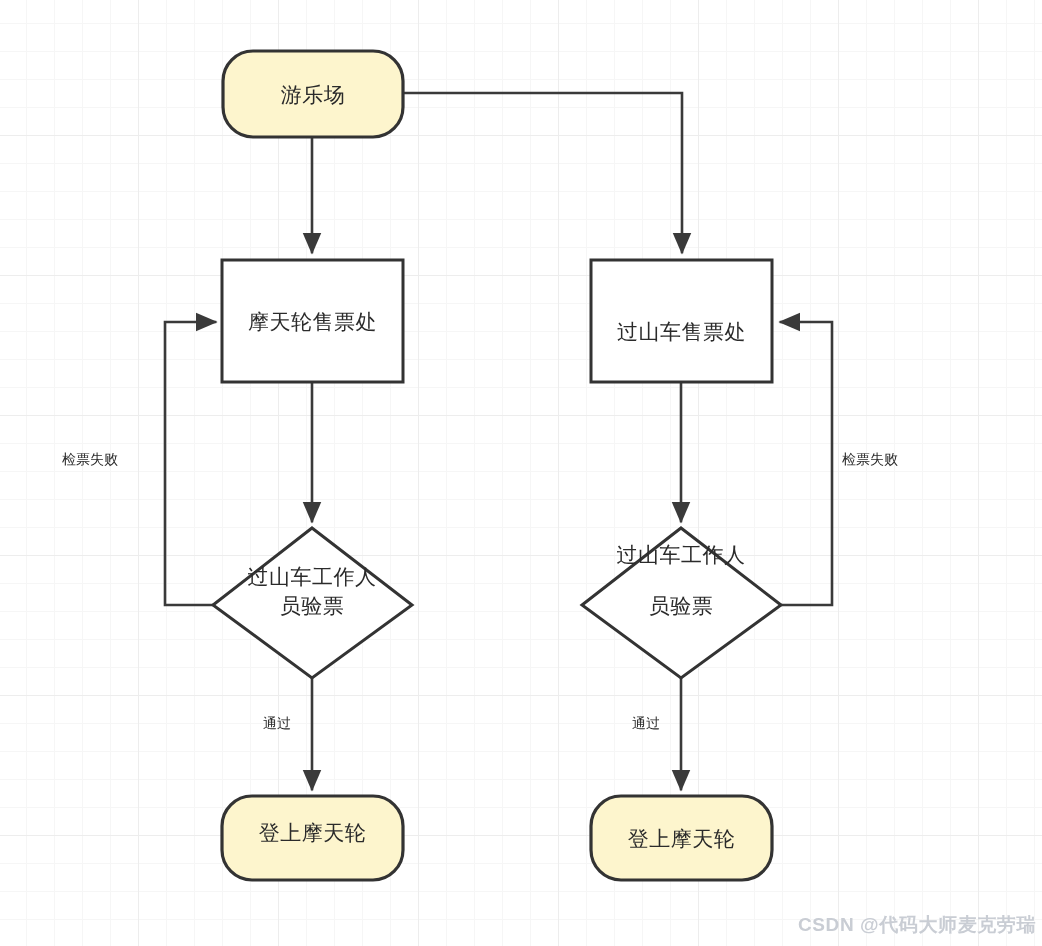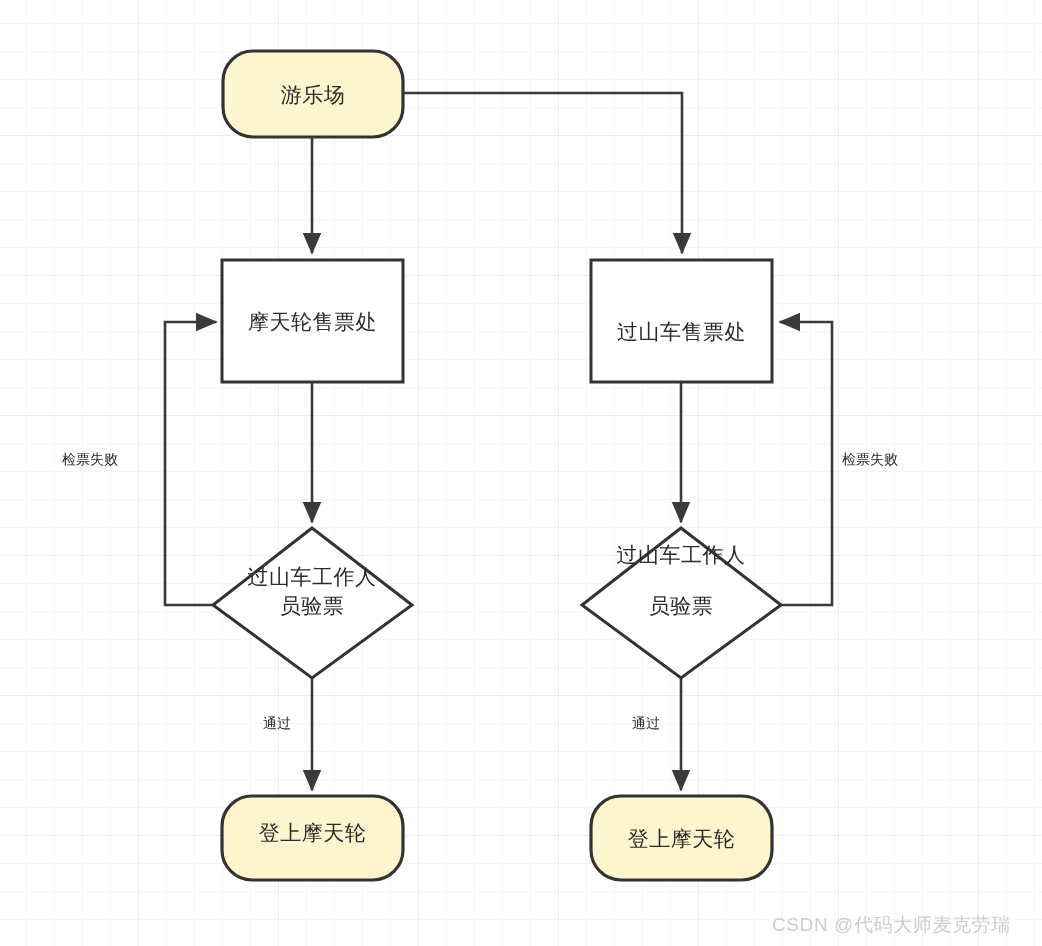--- a/index.html
+++ b/index.html
@@ -120,15 +120,15 @@
   <div class="node-label" style="left:591px; top:796px; width:181px; height:84px;">登上摩天轮</div>
 
   <div class="edge-label" style="left:62px; top:448px;">检票失败</div>
 
   <div class="edge-label" style="left:842px; top:448px;">检票失败</div>
 
   <div class="edge-label" style="left:263px; top:712px;">通过</div>
 
   <div class="edge-label" style="left:632px; top:712px;">通过</div>
 
-  <div class="watermark" style="left:772px; top:912px;">CSDN @代码大师麦克劳瑞</div>
+  <div class="watermark" style="left:798px; top:912px;font-weight:bold;">CSDN @代码大师麦克劳瑞</div>
 
 </div>
 
 </body></html>

